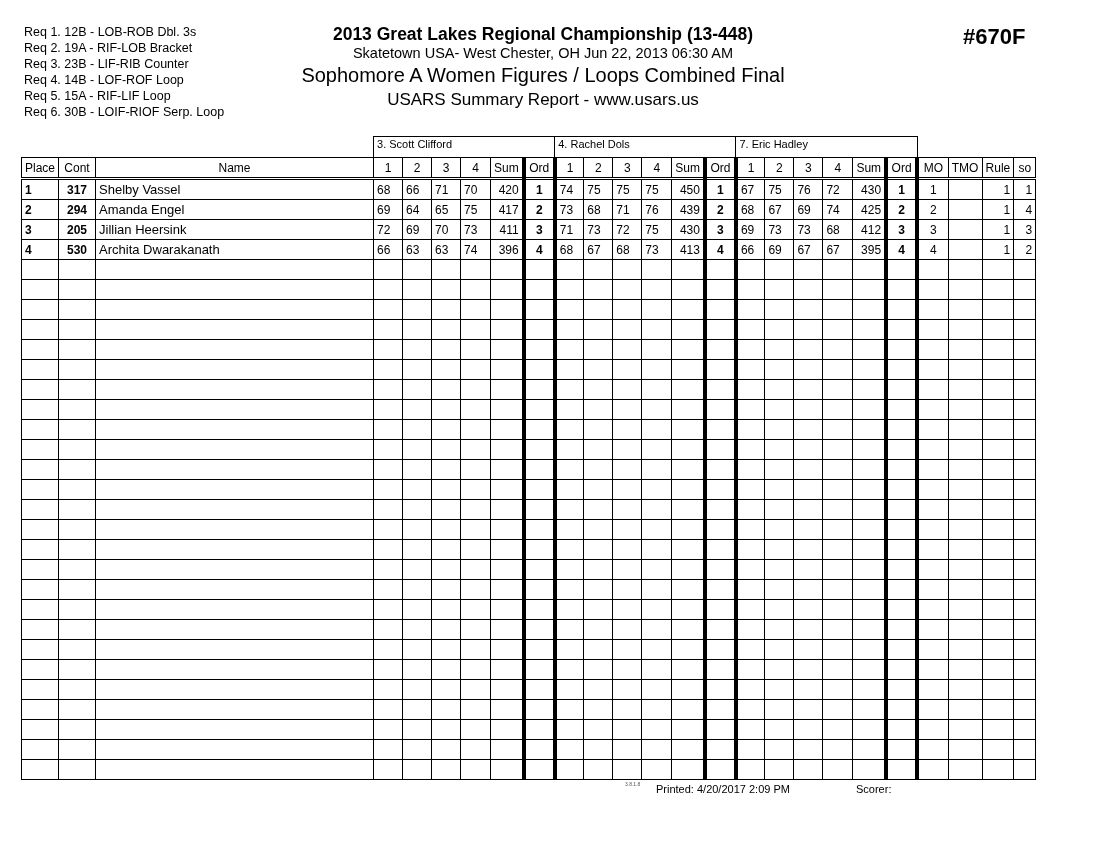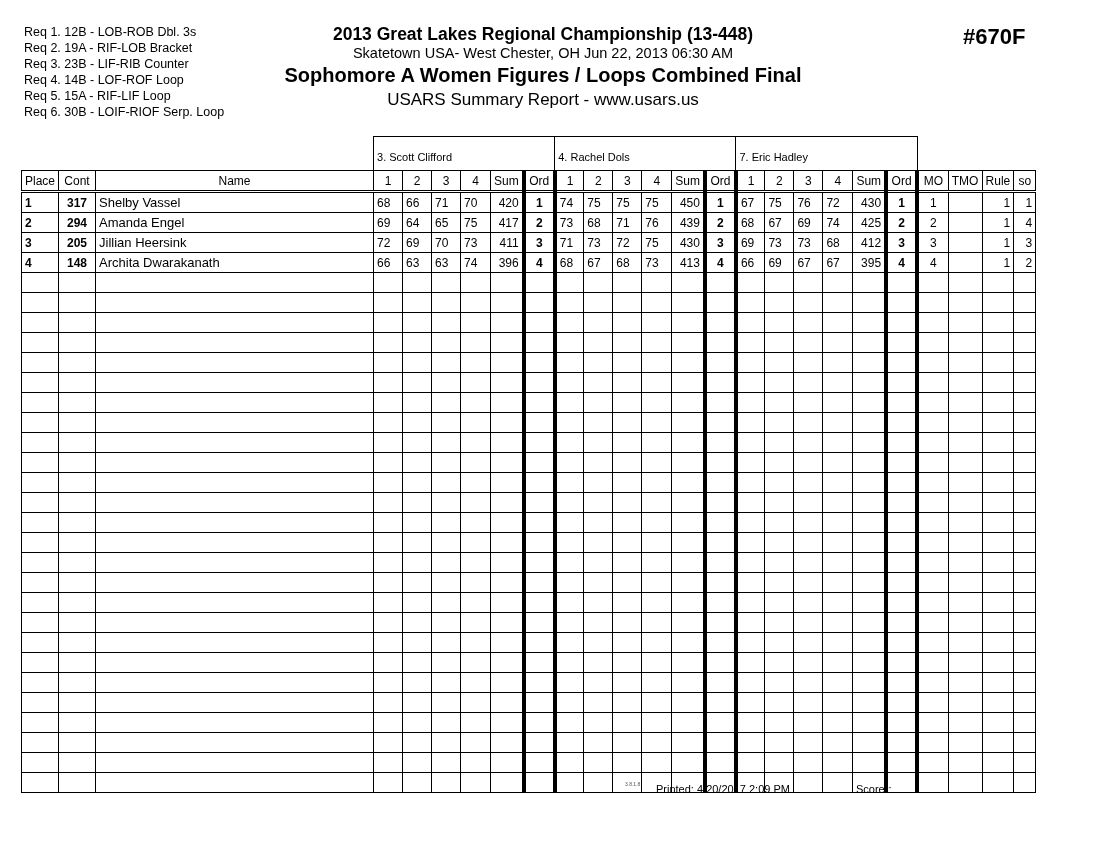--- a/index.html
+++ b/index.html
@@ -3,29 +3,29 @@
 <meta charset="utf-8">
 <style>
   html, body { margin: 0; padding: 0; background: #ffffff; }
   body { width: 1100px; height: 850px; position: relative; overflow: hidden;
          font-family: "Liberation Sans", sans-serif; color: #000; }
   .reqs { position: absolute; left: 24px; top: 24px; font-size: 12.5px; line-height: 16px; }
   .reqs div { white-space: nowrap; }
   .hdr { position: absolute; left: 258px; width: 570px; text-align: center; white-space: nowrap; }
   .h1 { top: 24px; font-size: 17.5px; font-weight: bold; }
   .h2 { top: 45px; font-size: 14.5px; }
-  .h3 { top: 64px; font-size: 20px; font-weight: bold; }
+  .h3 { top: 64px; font-size: 20px; font-weight: normal; }
   .h4 { top: 90px; font-size: 17px; }
   .evno { position: absolute; left: 963px; top: 24px; font-size: 22px; font-weight: bold; }
 
   table.grid { position: absolute; left: 21px; top: 136px; border-collapse: collapse;
                table-layout: fixed; font-size: 12px; }
   table.grid td { border: 1px solid #000; height: 19px; padding: 0 3px; white-space: nowrap;
                   overflow: hidden; text-align: left; }
-  table.grid tr.judge td { height: 19px; vertical-align: top; font-size: 11px; padding-top: 14px; }
+  table.grid tr.judge td { height: 19px; vertical-align: top; font-size: 11px; padding-top: 1px; }
   table.grid tr.judge td.blank { border: none; }
   table.grid tr.colh td { border-bottom: 3px double #000; text-align: center; }
   table.grid td.c { text-align: center; }
   table.grid td.r { text-align: right; }
   table.grid td.b { font-weight: bold; }
   table.grid td.thick-l { border-left: 4px solid #000; }
   table.grid td.thick-r { border-right: 4px solid #000; }
   table.grid td.name { font-weight: normal; font-size: 13px; }
 
   .foot { position: absolute; top: 783px; font-size: 11px; white-space: nowrap; }
@@ -190,21 +190,21 @@
         <td>68</td>
         <td class="r">412</td>
         <td class="c b thick-l thick-r">3</td>
         <td class="c">3</td>
         <td class="c"></td>
         <td class="r">1</td>
         <td class="r">3</td>
       </tr>
       <tr>
         <td class="b">4</td>
-        <td class="b c">148</td>
+        <td class="b c">530</td>
         <td class="name">Archita Dwarakanath</td>
         <td>66</td>
         <td>63</td>
         <td>63</td>
         <td>74</td>
         <td class="r">396</td>
         <td class="c b thick-l thick-r">4</td>
         <td class="thick-l">68</td>
         <td>67</td>
         <td>68</td>

